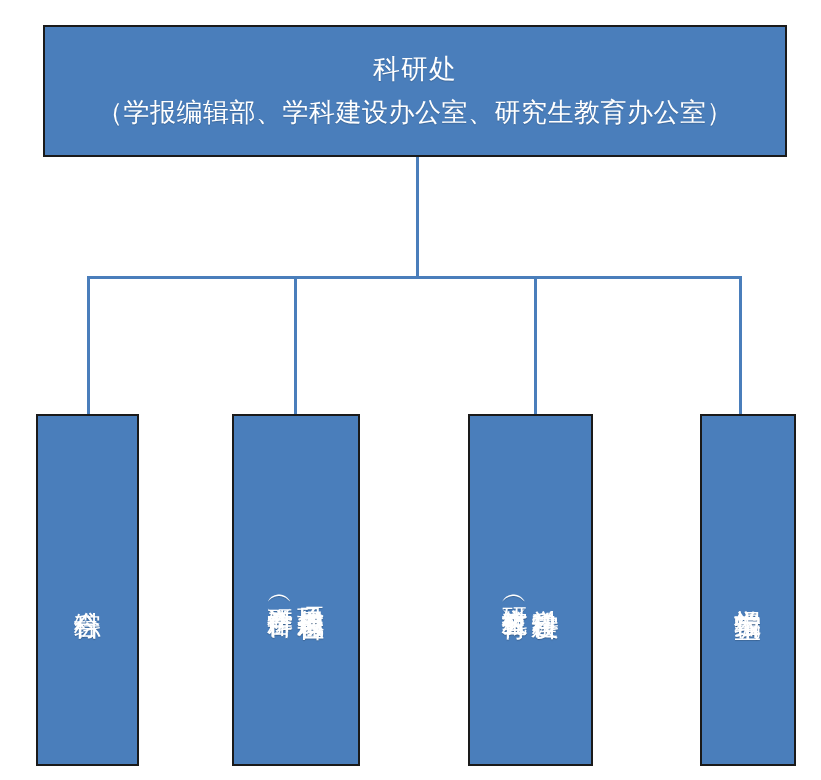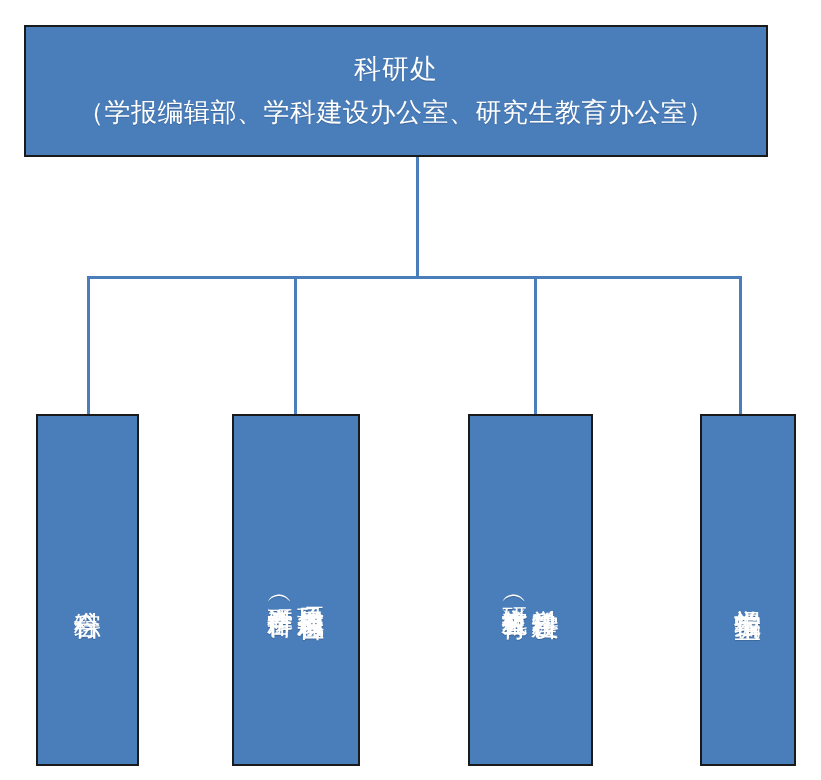--- a/index.html
+++ b/index.html
@@ -23,21 +23,21 @@
   .node-box {
     position: absolute;
     background: #4A7EBB;
     border: 2px solid #1a1a1a;
     box-sizing: border-box;
     color: #ffffff;
   }
 
   
   #root-node {
-    left: 24px;
+    left: 43px;
     top: 25px;
     width: 744px;
     height: 132px;
     display: flex;
     flex-direction: column;
     align-items: center;
     justify-content: center;
   }
   .root-line-primary {
     font-size: 27px;

